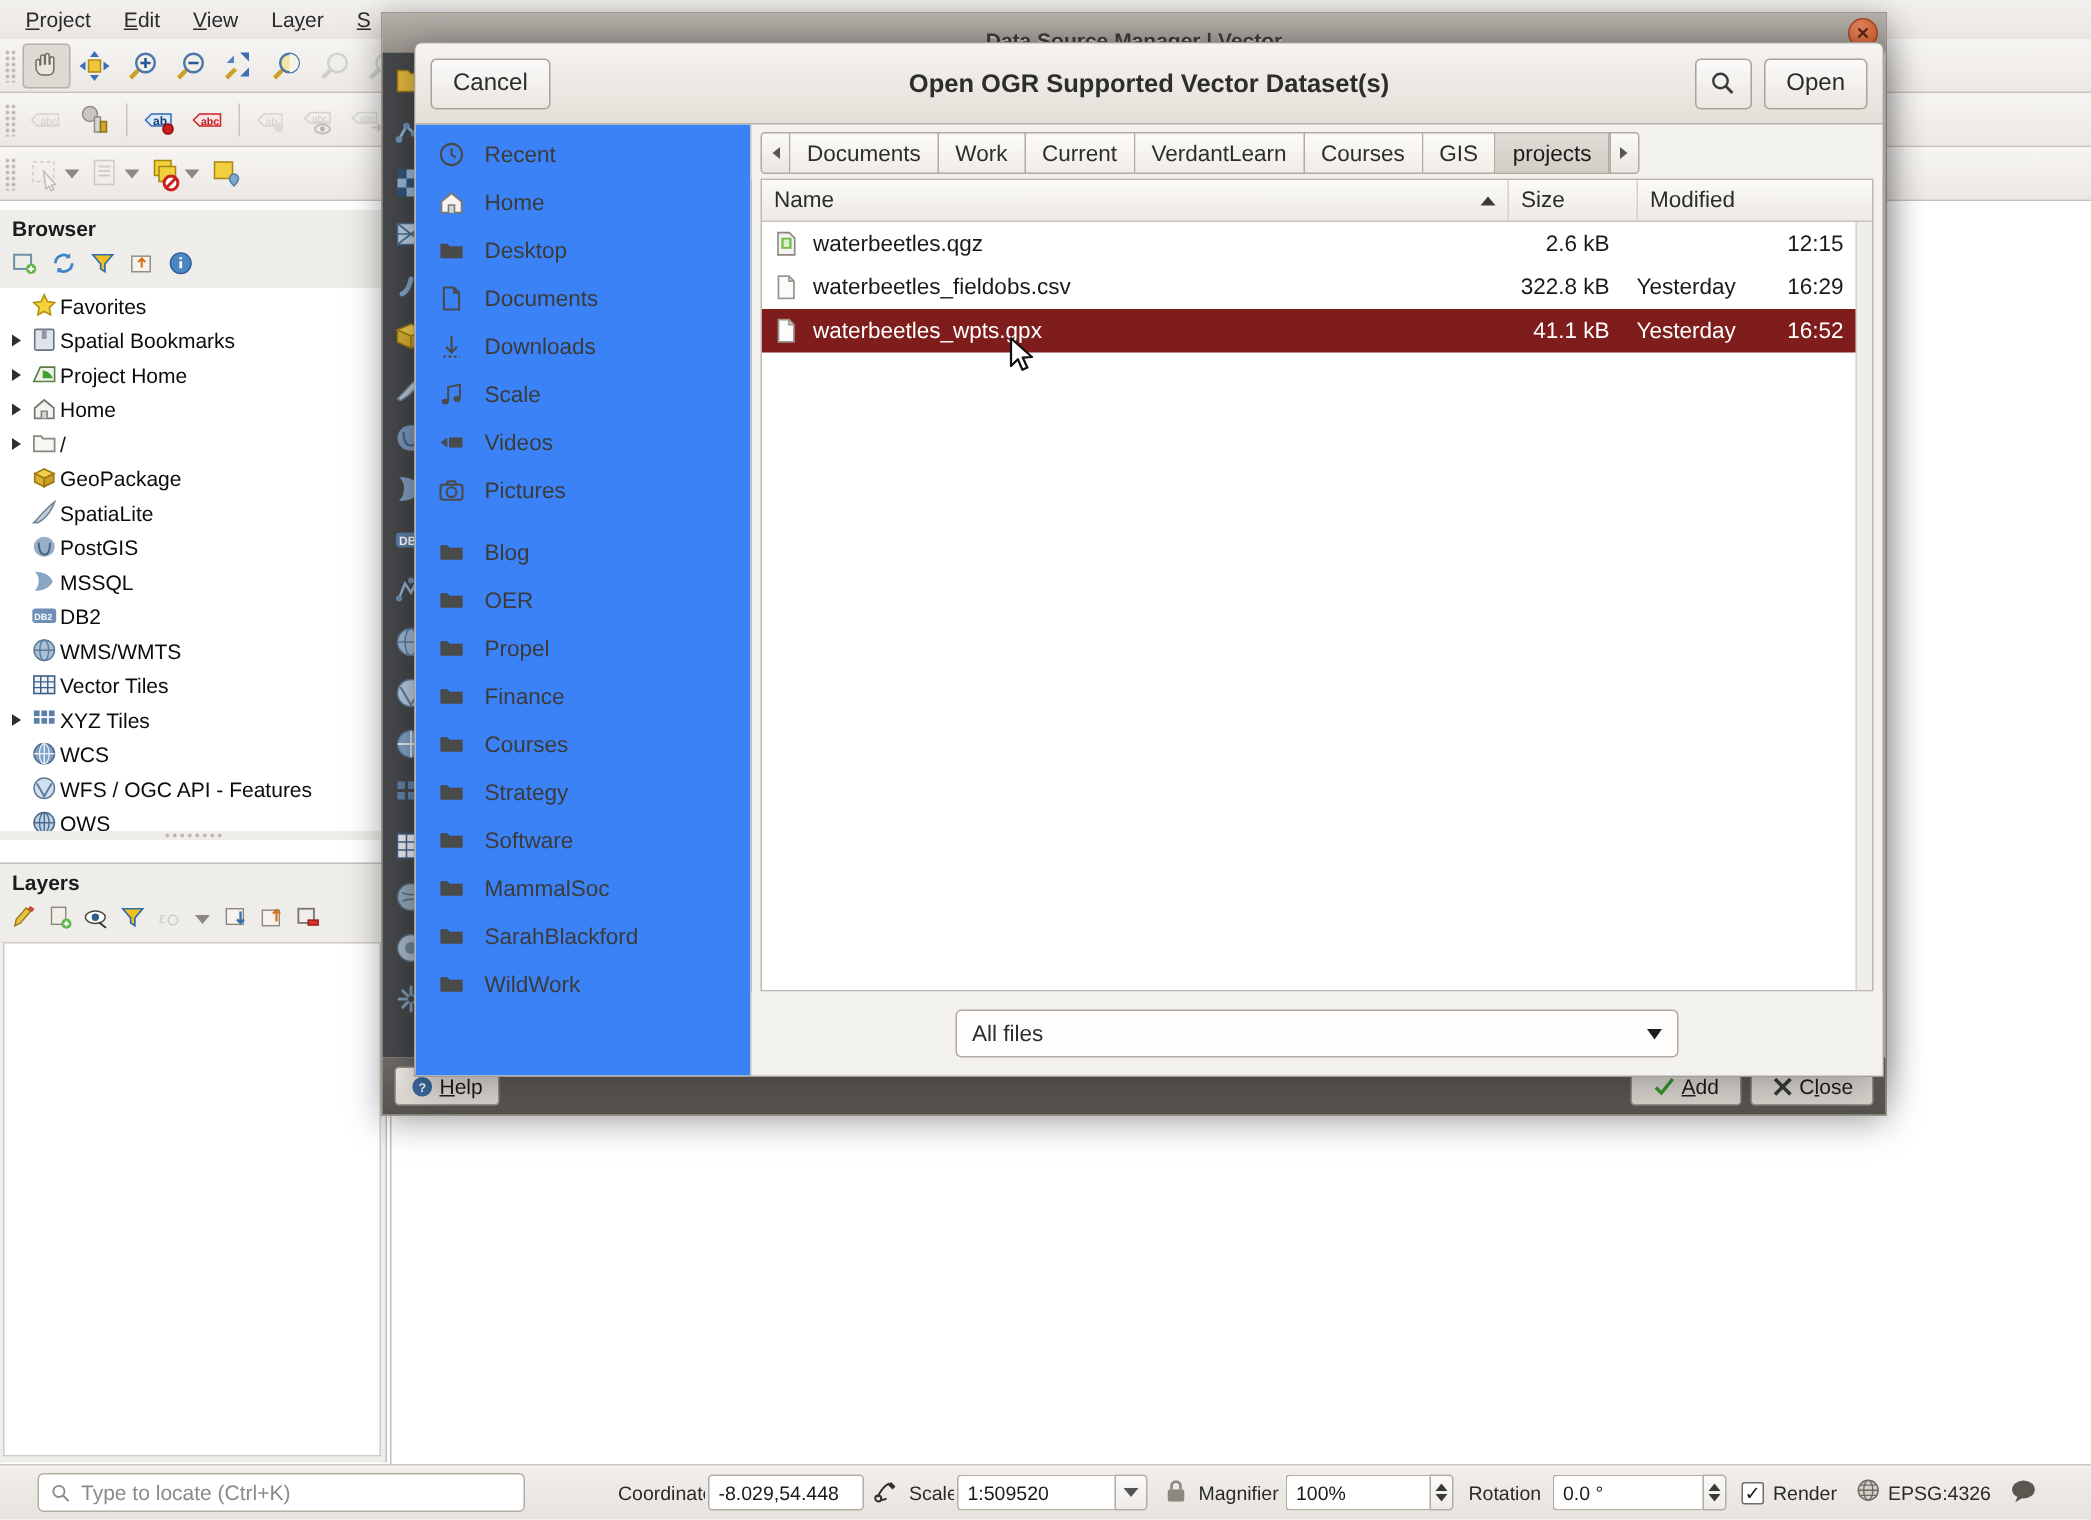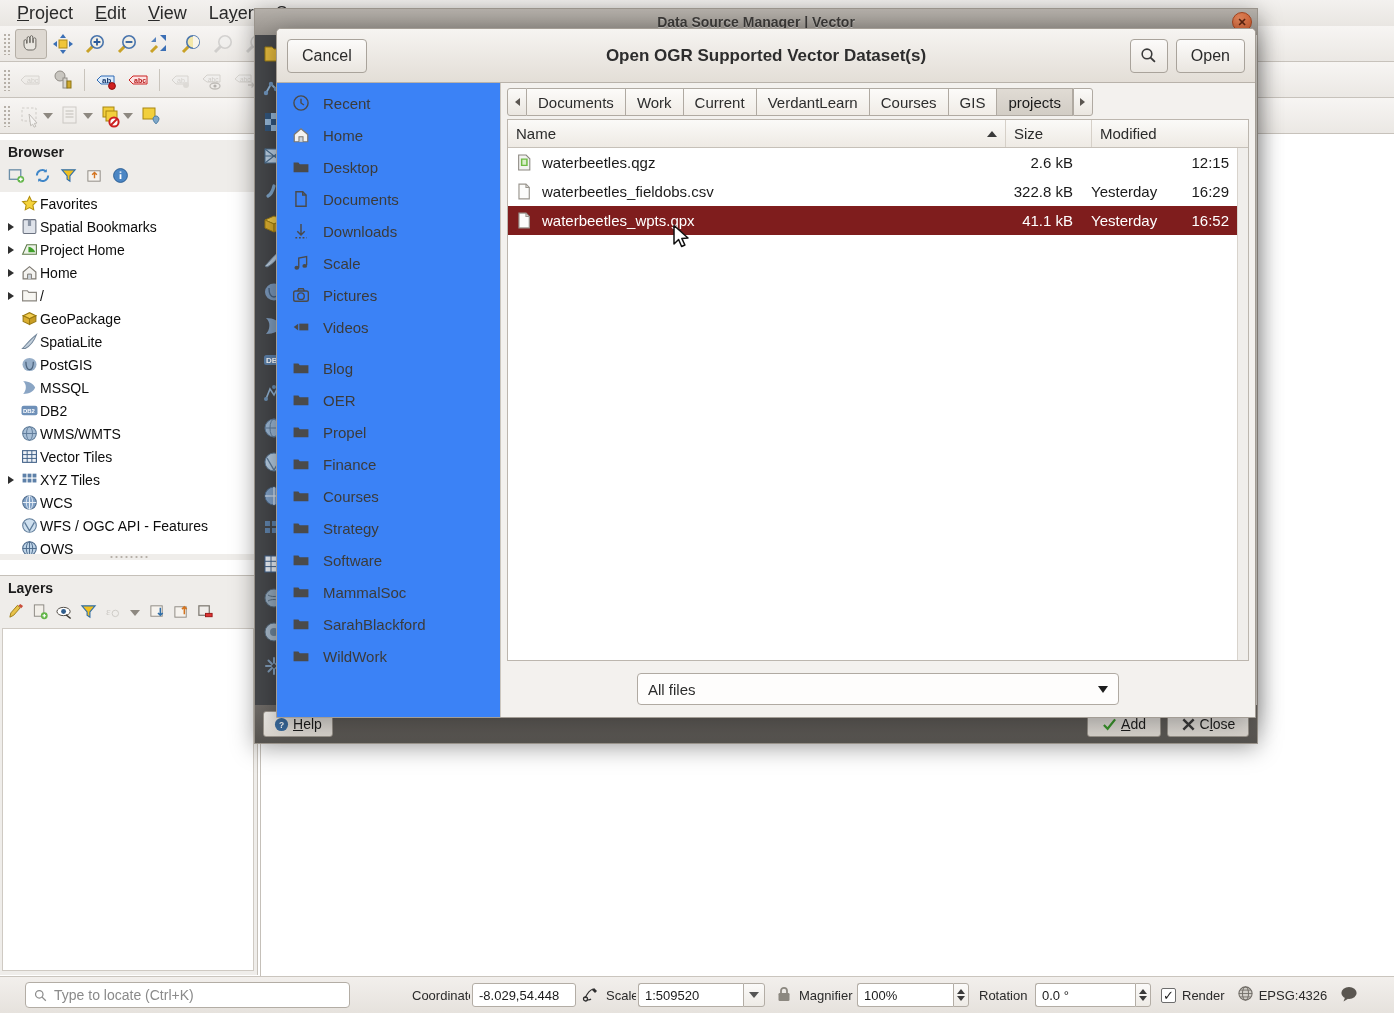--- a/index.html
+++ b/index.html
@@ -12,21 +12,21 @@
   }
   #root { position: relative; width: 1394px; height: 1013px; }
 
   
   .qgis-menubar {
     position: absolute; left: 0; top: 0; width: 1394px; height: 26px;
     background: linear-gradient(#f3f1ef, #e9e6e2);
     display: flex; align-items: center; padding-left: 8px; gap: 4px;
   }
   .menu-item {
-    padding: 3px 9px; font-size: 18px; color: #2a2a2a; white-space: nowrap;
+    padding: 3px 9px; font-size: 14px; color: #2a2a2a; white-space: nowrap;
   }
   .menu-item u { text-decoration: underline; }
 
   .qgis-toolbar {
     position: absolute; left: 0; width: 1394px; height: 36px;
     background: linear-gradient(#f7f5f3, #ebe8e4);
     border-bottom: 1px solid #c7c2bb;
     display: flex; align-items: center;
   }
   .tb1 { top: 26px; }
@@ -147,21 +147,21 @@
 
   
   #dsm {
     position: absolute; left: 254px; top: 8px; width: 1004px; height: 736px;
     background: #d8d4cf;
     border: 1px solid #9a948c;
     box-shadow: 0 4px 22px rgba(0,0,0,.35);
   }
   #dsm-title {
     height: 26px; background: linear-gradient(#b4afa9, #98938d);
-    display: flex; align-items: center; justify-content: center;
+    display: flex; align-items: flex-end; justify-content: center;
     position: relative;
   }
   #dsm-title .t {
     font-size: 14px; font-weight: bold; color: #3c3a38;
     text-shadow: 0 1px 0 rgba(255,255,255,.45);
   }
   #dsm-close {
     position: absolute; right: 5px; top: 3px; width: 20px; height: 20px;
     border-radius: 50%; background: radial-gradient(circle at 35% 30%, #e1865c, #c9562a);
     border: 1px solid #a4441f; display: flex; align-items: center;
@@ -1033,35 +1033,35 @@
                 <path d="M6 12V3.6l7-1.4V10" fill="none" stroke="#4a4a4a" stroke-width="1.2"></path>
                 <ellipse cx="4.3" cy="12.2" rx="2.1" ry="1.7" fill="#4a4a4a"></ellipse>
                 <ellipse cx="11.3" cy="10.6" rx="2.1" ry="1.7" fill="#4a4a4a"></ellipse>
               </svg>
             </span>
             <span>Scale</span>
           </div>
           <div class="place">
             <span class="ic">
               <svg width="18" height="18" viewBox="0 0 16 16">
+                <rect x="6.5" y="5" width="8" height="6" fill="#4a4a4a"></rect>
+                <path d="M5.5 5l-4 3 4 3z" fill="#4a4a4a"></path>
+              </svg>
+            </span>
+            <span>Videos</span>
+          </div>
+          <div class="place">
+            <span class="ic">
+              <svg width="18" height="18" viewBox="0 0 16 16">
                 <rect x="1.5" y="4.5" width="13" height="9" rx="1.6" fill="none" stroke="#4a4a4a" stroke-width="1.25"></rect>
                 <circle cx="8" cy="9" r="2.9" fill="none" stroke="#4a4a4a" stroke-width="1.25"></circle>
                 <path d="M5 4.5l1-2h4l1 2" fill="none" stroke="#4a4a4a" stroke-width="1.25"></path>
               </svg>
             </span>
             <span>Pictures</span>
-          </div>
-          <div class="place">
-            <span class="ic">
-              <svg width="18" height="18" viewBox="0 0 16 16">
-                <rect x="6.5" y="5" width="8" height="6" fill="#4a4a4a"></rect>
-                <path d="M5.5 5l-4 3 4 3z" fill="#4a4a4a"></path>
-              </svg>
-            </span>
-            <span>Videos</span>
           </div>
           <div class="place-gap"></div>
           <div class="place">
             <span class="ic">
               <svg width="18" height="18" viewBox="0 0 16 16">
                 <path d="M1.4 4h4.3l1.2 1.5h7.7V12.6H1.4z" fill="#4a4a4a"></path>
               </svg>
             </span>
             <span>Blog</span>
           </div>

